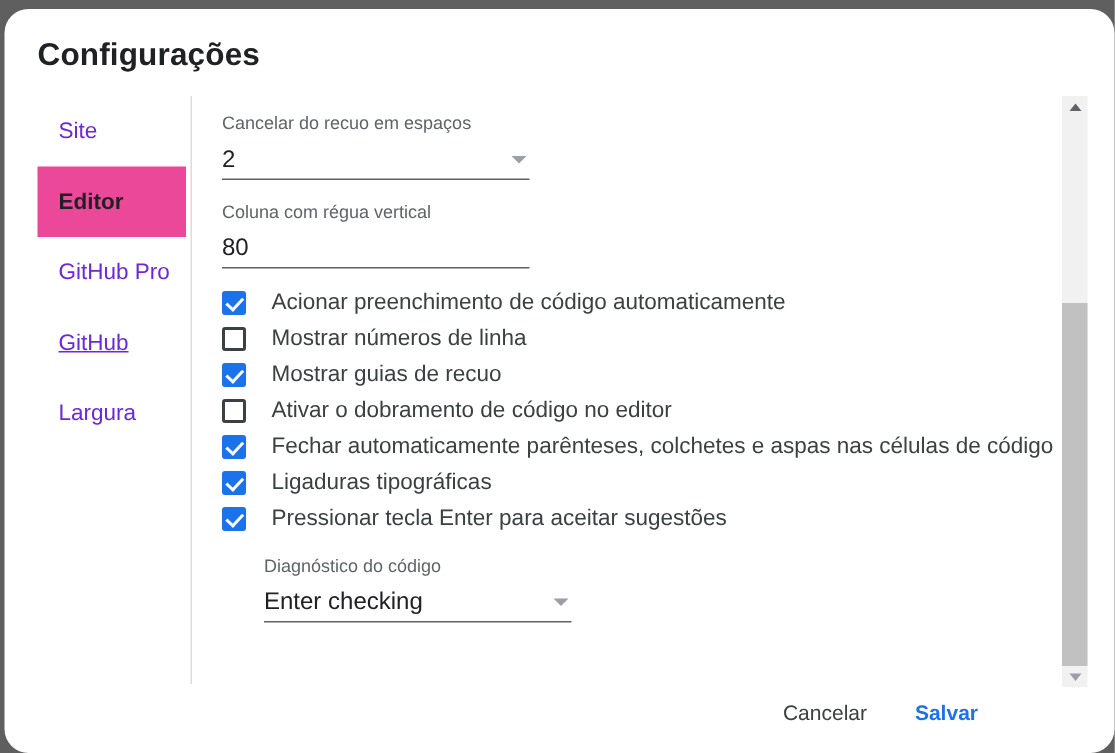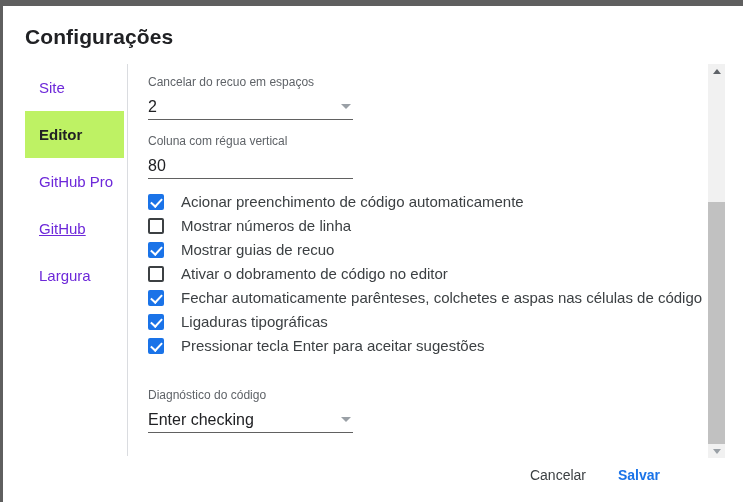--- a/index.html
+++ b/index.html
@@ -10,20 +10,21 @@
     background: #5f5f5f;
     font-family: "Liberation Sans", sans-serif;
   }
 
   #dialog {
     position: absolute;
     left: 3px; top: 6px;
     width: 740px; height: 496px;
     background: #ffffff;
     overflow: hidden;
+    border-radius: 16px;
   }
 
   
   #dialog-title {
     position: absolute;
     left: 22px; top: 19px;
     font-size: 21px;
     font-weight: bold;
     color: #202124;
     letter-spacing: 0.1px;
@@ -42,21 +43,21 @@
     height: 47px;
     display: flex;
     align-items: center;
     padding-left: 14px;
     font-size: 15px;
     color: #6d28d9;
     cursor: pointer;
     white-space: nowrap;
   }
   .side-item.active {
-    background: #bef264;
+    background: #ec4899;
     font-weight: bold;
     color: #202124;
   }
 
   #sidebar-divider {
     position: absolute;
     left: 124px; top: 58px;
     width: 1px; height: 392px;
     background: #dadce0;
   }
@@ -98,21 +99,21 @@
     right: 2px;
     top: 10px;
     width: 0; height: 0;
     border-left: 5px solid transparent;
     border-right: 5px solid transparent;
     border-top: 5px solid #9aa0a6;
   }
 
   #field-indent { top: 10px; }
   #field-ruler  { top: 69px; }
-  #field-diag   { top: 323px; }
+  #field-diag   { top: 305px; margin-left: 28px; }
 
   
   #checkbox-list {
     position: absolute;
     left: 0px; top: 126px;
     width: 540px;
   }
   .cb-row {
     height: 24px;
     display: flex;
@@ -182,21 +183,21 @@
     left: 0; top: 138px;
     width: 17px; height: 242px;
     background: #c1c1c1;
     cursor: pointer;
   }
 
   
   #footer {
     position: absolute;
     left: 0; bottom: 0;
-    width: 667px; height: 48px; margin-left: 8px;
+    width: 667px; height: 48px;
   }
   .foot-btn {
     position: absolute;
     top: 6px;
     height: 30px;
     display: flex; align-items: center;
     font-size: 14px;
     cursor: pointer;
     white-space: nowrap;
   }

